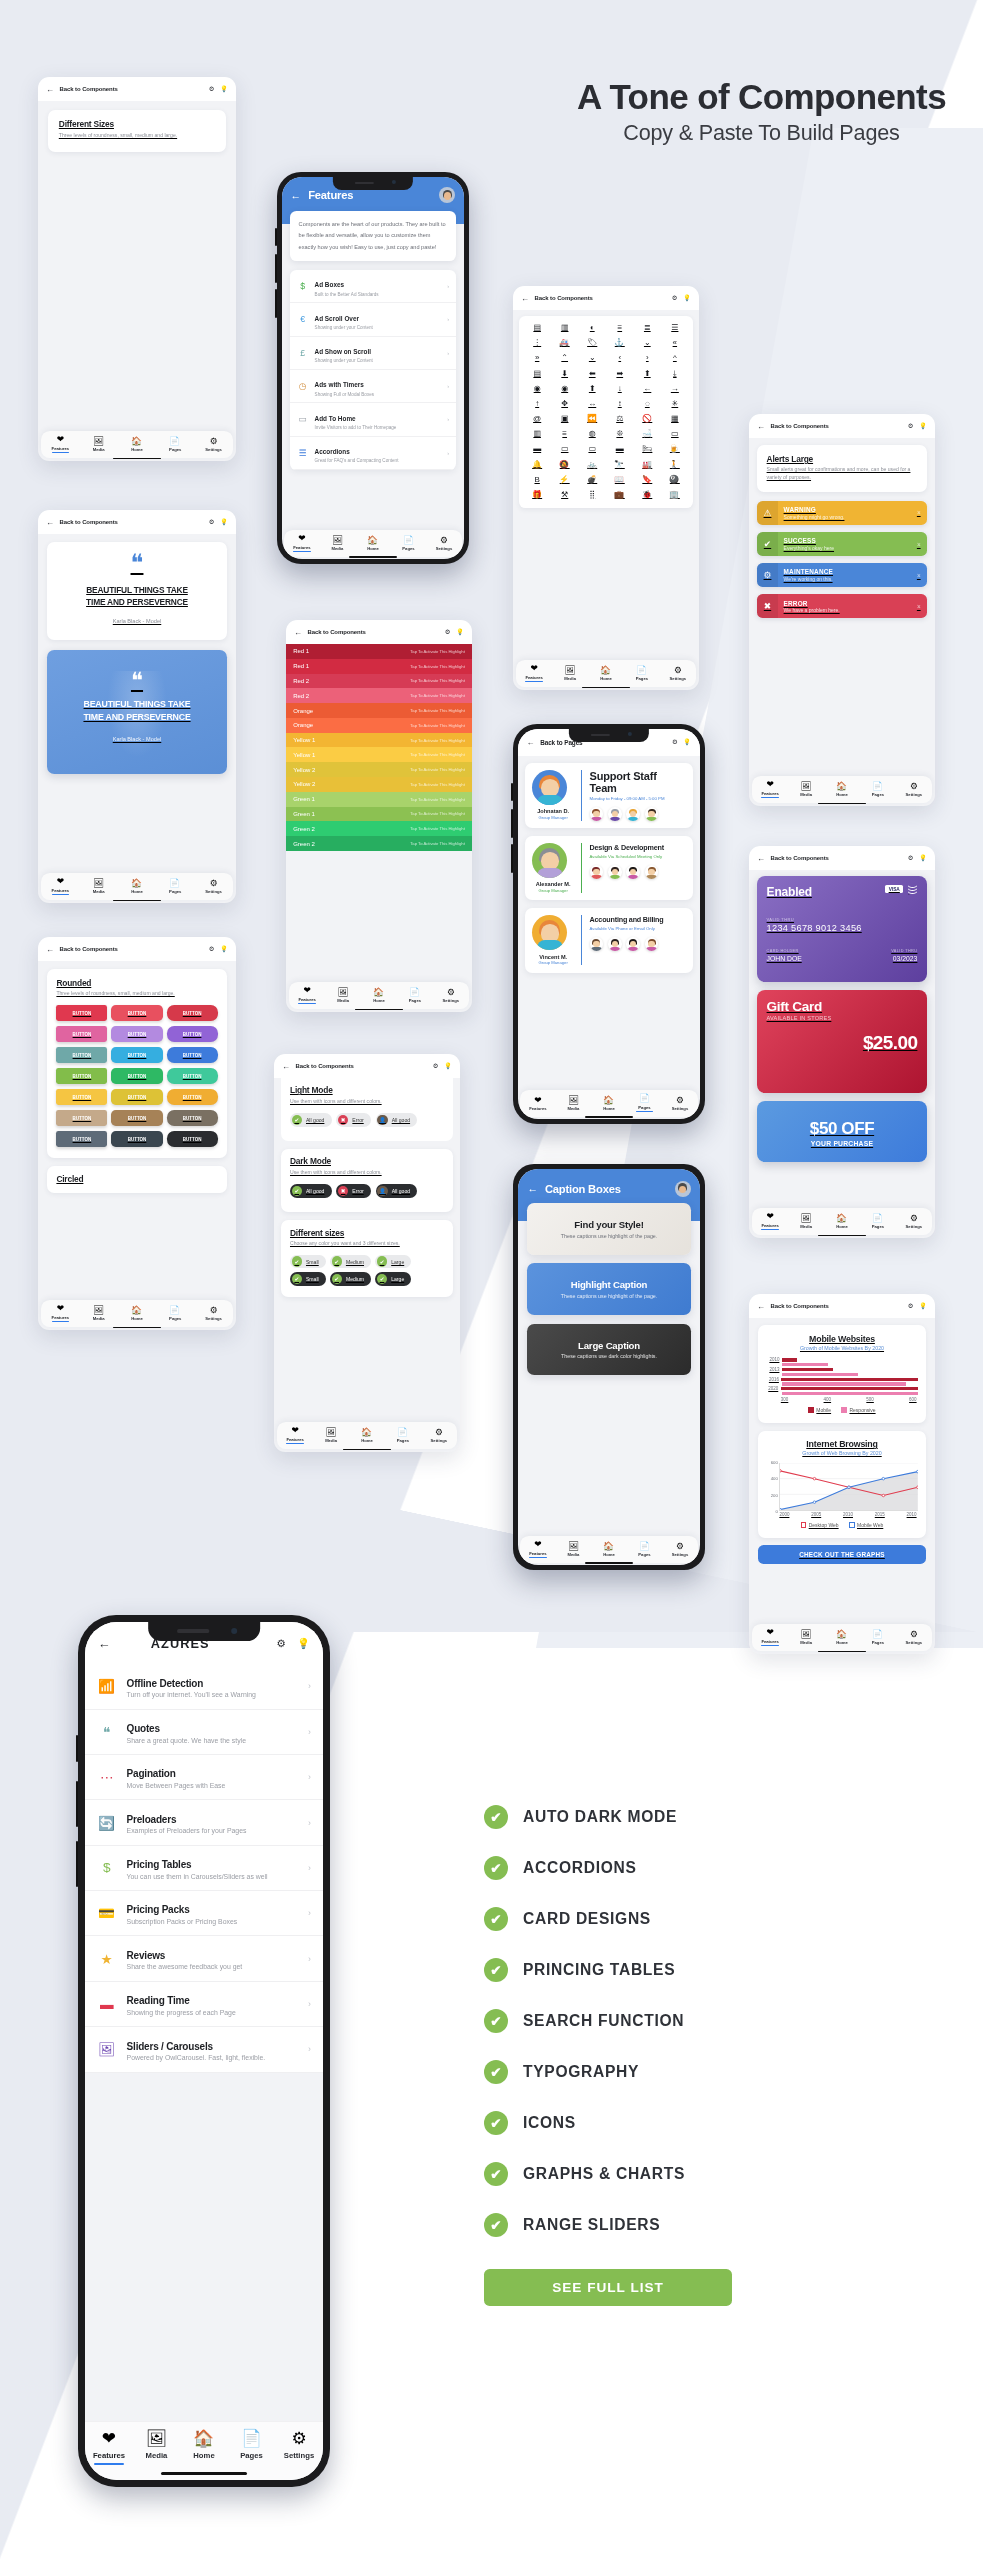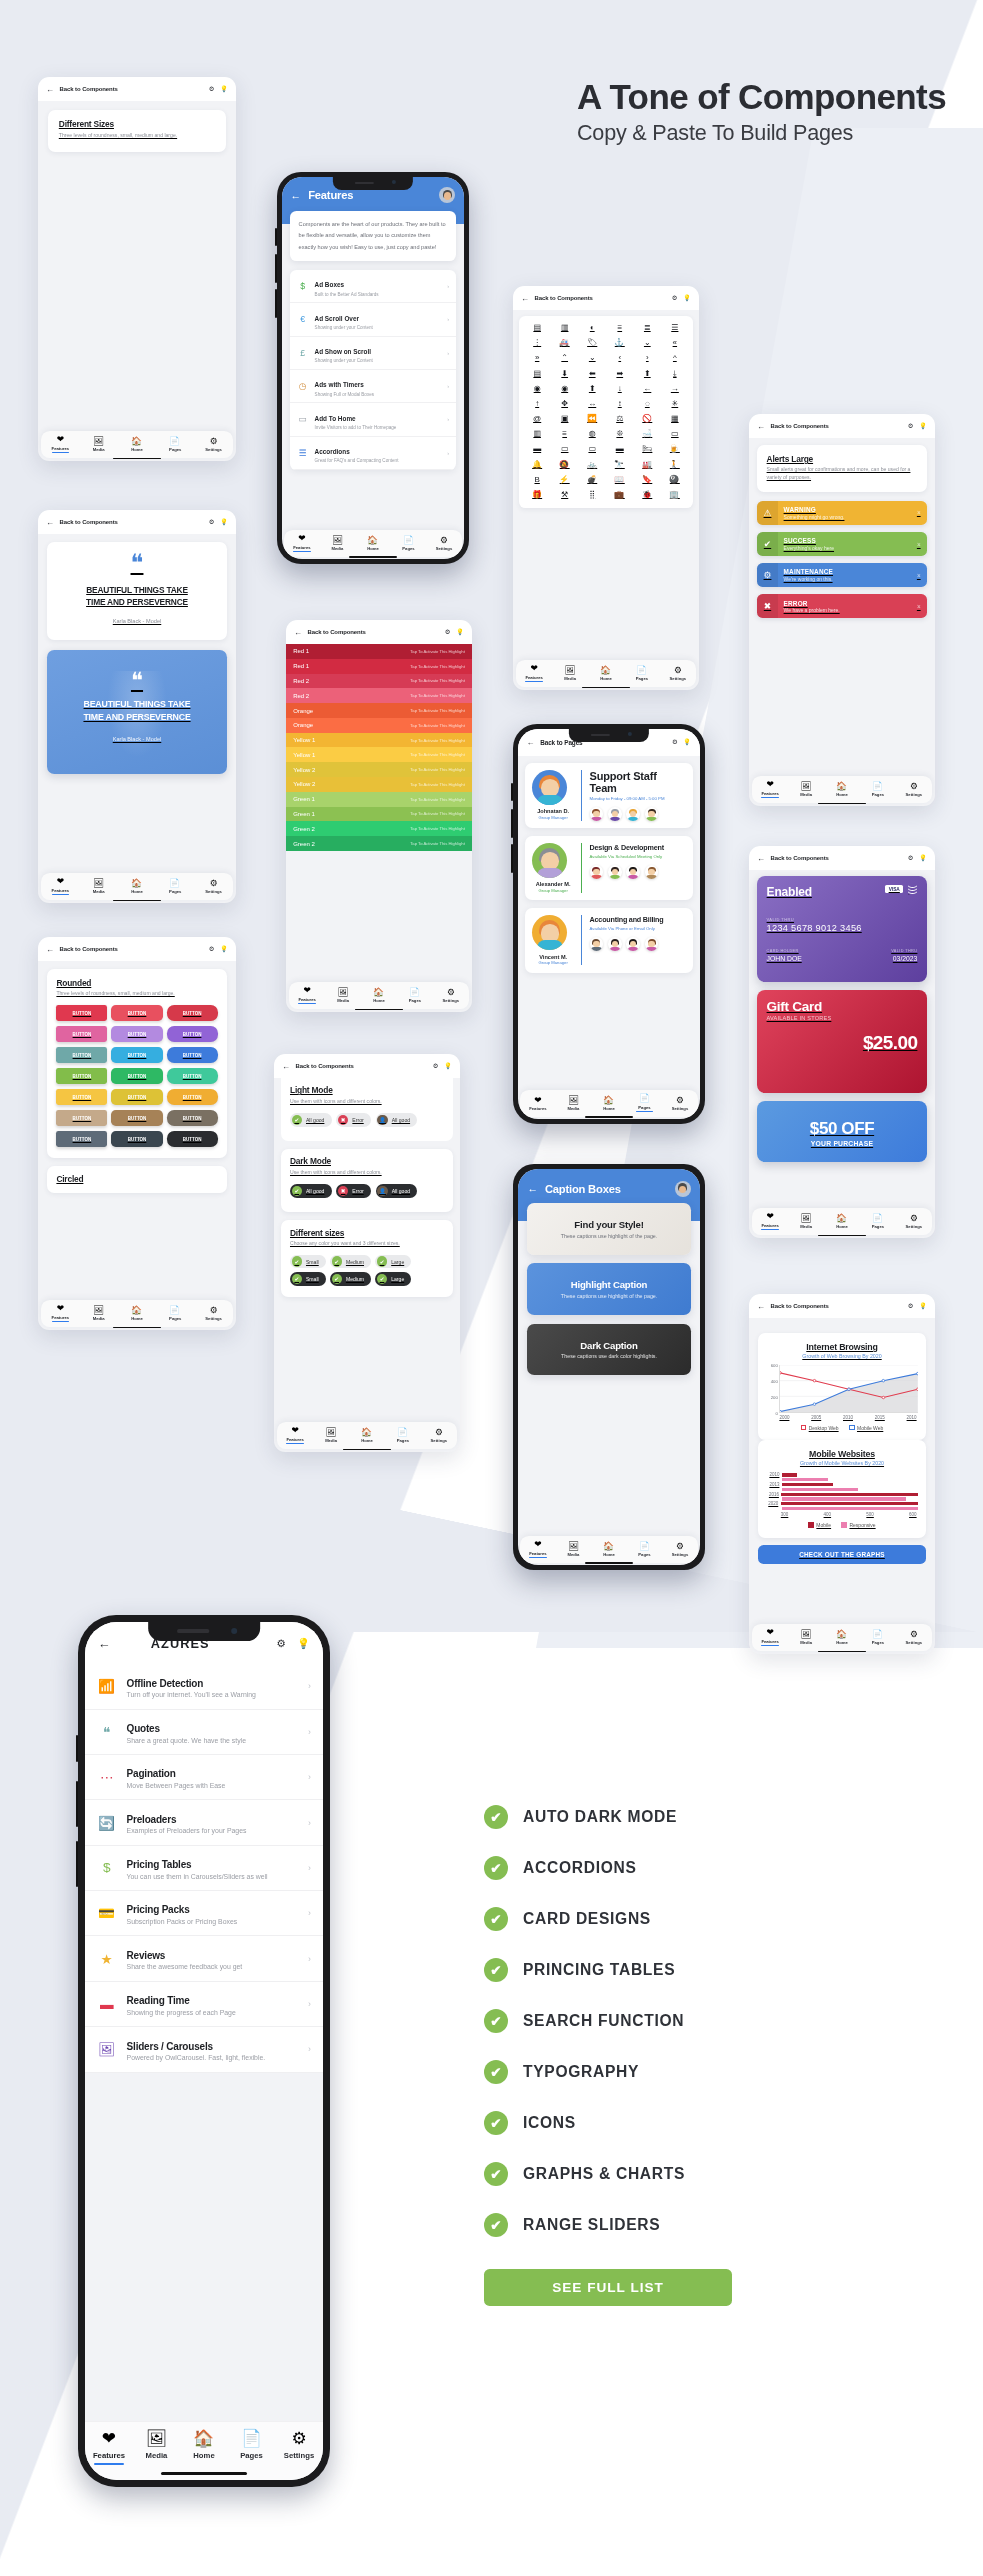--- a/index.html
+++ b/index.html
@@ -14,21 +14,21 @@
       #ffffff;
   }
   .bg-diag2 {
     position:absolute; left:0; top:1424px; width:984px; height:208px;
     background:linear-gradient(to top right, #e8ebf2 0%, #e8ebf2 49.6%, rgba(232,235,242,0) 49.7%);
   }
   .bg-right { position:absolute; right:0; top:128px; width:448px; height:1520px; background:#eceff5;
     clip-path:polygon(100% 0, 100% 100%, 0 100%, 62% 0); }
 
   
-  .title-wrap { position:absolute; right:38px; top:78px; text-align:left; z-index:30; }
+  .title-wrap { position:absolute; right:38px; top:78px; text-align:center; z-index:30; }
   .title-main { font-size:35px; font-weight:bold; color:#2b2d33; letter-spacing:-0.6px; line-height:1.06; }
   .title-sub { font-size:21.6px; color:#3a3c42; margin-top:5px; letter-spacing:-0.2px; }
 
   
   .card-phone {
     position:absolute; background:#f2f3f6; border-radius:11.2px;
     box-shadow:0 6.4px 21px rgba(40,50,80,.13); overflow:hidden; z-index:10;
   }
   .topbar { height:24px; background:#fff; display:flex; align-items:center; padding:0 8px; gap:5.6px;
             border-radius:11.2px 11.2px 0 0; position:relative; z-index:3; }
@@ -1022,21 +1022,21 @@
     <div style="padding:0 8.8px;margin-top:-17.6px;" id="cap-list">
         <div class="capbox" style="background: linear-gradient(135deg, rgb(243, 241, 238), rgb(230, 226, 220)); color: rgb(29, 31, 35);">
           <div class="cap-t">Find your Style!</div>
           <div class="cap-d" style="color:#6d7078">These captions use highlight of the page.</div>
         </div>
         <div class="capbox" style="background: linear-gradient(135deg, rgb(91, 147, 221), rgb(63, 123, 208)); color: rgb(255, 255, 255);">
           <div class="cap-t">Highlight Caption</div>
           <div class="cap-d" style="color:rgba(255,255,255,.85)">These captions use highlight of the page.</div>
         </div>
         <div class="capbox" style="background: linear-gradient(135deg, rgb(74, 74, 74), rgb(43, 43, 43)); color: rgb(255, 255, 255);">
-          <div class="cap-t">Dark Caption</div>
+          <div class="cap-t">Large Caption</div>
           <div class="cap-d" style="color:rgba(255,255,255,.85)">These captions use dark color highlights.</div>
         </div>
       </div>
     <div class="botnav" style="left:2.4px;right:2.4px;bottom:2.4px;">
         <div class="bn-item active">
           <div class="bn-ico">❤</div>
           <div class="bn-lab">Features</div>
           <div class="bn-underline"></div>
         </div>
         <div class="bn-item">
@@ -1061,20 +1061,69 @@
 </div>
 
 <div class="card-phone" id="p-charts" style="left:749px; top:1294px; width:186px; height:360px;">
   <div class="topbar">
     <span class="tb-back">←</span>
     <span class="tb-title">Back to Components</span>
     <span class="tb-ico">⚙</span>
     <span class="tb-ico">💡</span>
   </div>
   <div class="body-area" style="padding:7.2px 8.8px;">
+
+    <div class="inner-card" style="padding:8.8px 8px 9.6px;">
+      <div class="chart-title">Mobile Websites</div>
+      <div class="chart-sub">Growth of Mobile Websites By 2020</div>
+      <div id="bar-chart" style="margin-top:7.2px;position:relative;padding-left:0;">
+          <div class="bar-row" style="height: 4px;">
+            <span class="blab">2010</span>
+            <span style="height:3.2px;width:10%;background:#b01e33;display:block;"></span>
+          </div>
+          <div class="bar-row" style="height: 4px;">
+            <span class="blab"></span>
+            <span style="height:3.2px;width:30%;background:#ec7fb0;display:block;"></span>
+          </div>
+          <div class="bar-row" style="height: 4px;">
+            <span class="blab">2013</span>
+            <span style="height:3.2px;width:33.33333333333333%;background:#b01e33;display:block;"></span>
+          </div>
+          <div class="bar-row" style="height: 4px;">
+            <span class="blab"></span>
+            <span style="height:3.2px;width:50%;background:#ec7fb0;display:block;"></span>
+          </div>
+          <div class="bar-row" style="height: 4px;">
+            <span class="blab">2016</span>
+            <span style="height:3.2px;width:93.33333333333333%;background:#b01e33;display:block;"></span>
+          </div>
+          <div class="bar-row" style="height: 4px;">
+            <span class="blab"></span>
+            <span style="height:3.2px;width:81.66666666666667%;background:#ec7fb0;display:block;"></span>
+          </div>
+          <div class="bar-row" style="height: 4px;">
+            <span class="blab">2020</span>
+            <span style="height:3.2px;width:98.33333333333333%;background:#b01e33;display:block;"></span>
+          </div>
+          <div class="bar-row" style="height: 4px;">
+            <span class="blab"></span>
+            <span style="height:3.2px;width:90%;background:#ec7fb0;display:block;"></span>
+          </div>
+        </div>
+      <div class="axis-lab" id="bar-xticks" style="padding-left:15px;">
+          <span>300</span>
+          <span>400</span>
+          <span>500</span>
+          <span>600</span>
+        </div>
+      <div class="legend" id="bar-legend">
+          <span><i class="lg-sw" style="background:#b01e33"></i>Mobile</span>
+          <span><i class="lg-sw" style="background:#ec7fb0"></i>Responsive</span>
+        </div>
+    </div>
 
     <div class="inner-card" style="margin-top:8px;padding:8.8px 8px 9.6px;">
       <div class="chart-title">Internet Browsing</div>
       <div class="chart-sub">Growth of Web Browsing By 2020</div>
       <div style="display:flex;margin-top:6.4px;">
         <div id="line-yticks" style="width:13.6px;position:relative;height:48px;">
             <div style="position: absolute; right: 1.6px; top: -2.4px; font-size: 4.3px; color: rgb(109, 112, 120);">600</div>
             <div style="position: absolute; right: 1.6px; top: 13.6px; font-size: 4.3px; color: rgb(109, 112, 120);">400</div>
             <div style="position: absolute; right: 1.6px; top: 30px; font-size: 4.3px; color: rgb(109, 112, 120);">200</div>
             <div style="position: absolute; right: 1.6px; top: 46px; font-size: 4.3px; color: rgb(109, 112, 120);">0</div>
@@ -1105,69 +1154,20 @@
           <span>2005</span>
           <span>2010</span>
           <span>2015</span>
           <span>2010</span>
         </div>
       <div class="legend" id="line-legend">
           <span><i class="lg-sw" style="background:#fff;border:1.1px solid #e03c4e"></i>Desktop Web</span>
           <span><i class="lg-sw" style="background:#fff;border:1.1px solid #3d7bdb"></i>Mobile Web</span>
         </div>
     </div>
-
-    <div class="inner-card" style="padding:8.8px 8px 9.6px;">
-      <div class="chart-title">Mobile Websites</div>
-      <div class="chart-sub">Growth of Mobile Websites By 2020</div>
-      <div id="bar-chart" style="margin-top:7.2px;position:relative;padding-left:0;">
-          <div class="bar-row" style="height: 4px;">
-            <span class="blab">2010</span>
-            <span style="height:3.2px;width:10%;background:#b01e33;display:block;"></span>
-          </div>
-          <div class="bar-row" style="height: 4px;">
-            <span class="blab"></span>
-            <span style="height:3.2px;width:30%;background:#ec7fb0;display:block;"></span>
-          </div>
-          <div class="bar-row" style="height: 4px;">
-            <span class="blab">2013</span>
-            <span style="height:3.2px;width:33.33333333333333%;background:#b01e33;display:block;"></span>
-          </div>
-          <div class="bar-row" style="height: 4px;">
-            <span class="blab"></span>
-            <span style="height:3.2px;width:50%;background:#ec7fb0;display:block;"></span>
-          </div>
-          <div class="bar-row" style="height: 4px;">
-            <span class="blab">2016</span>
-            <span style="height:3.2px;width:93.33333333333333%;background:#b01e33;display:block;"></span>
-          </div>
-          <div class="bar-row" style="height: 4px;">
-            <span class="blab"></span>
-            <span style="height:3.2px;width:81.66666666666667%;background:#ec7fb0;display:block;"></span>
-          </div>
-          <div class="bar-row" style="height: 4px;">
-            <span class="blab">2020</span>
-            <span style="height:3.2px;width:98.33333333333333%;background:#b01e33;display:block;"></span>
-          </div>
-          <div class="bar-row" style="height: 4px;">
-            <span class="blab"></span>
-            <span style="height:3.2px;width:90%;background:#ec7fb0;display:block;"></span>
-          </div>
-        </div>
-      <div class="axis-lab" id="bar-xticks" style="padding-left:15px;">
-          <span>300</span>
-          <span>400</span>
-          <span>500</span>
-          <span>600</span>
-        </div>
-      <div class="legend" id="bar-legend">
-          <span><i class="lg-sw" style="background:#b01e33"></i>Mobile</span>
-          <span><i class="lg-sw" style="background:#ec7fb0"></i>Responsive</span>
-        </div>
-    </div>
     <div style="margin-top:7.2px;background:#3d7bdb;border-radius:5.6px;text-align:center;padding:6.4px 0;
                 font-size:6.4px;font-weight:bold;color:#fff;letter-spacing:0.2px;">CHECK OUT THE GRAPHS</div>
   </div>
   <div class="botnav">
       <div class="bn-item active">
         <div class="bn-ico">❤</div>
         <div class="bn-lab">Features</div>
         <div class="bn-underline"></div>
       </div>
       <div class="bn-item">

